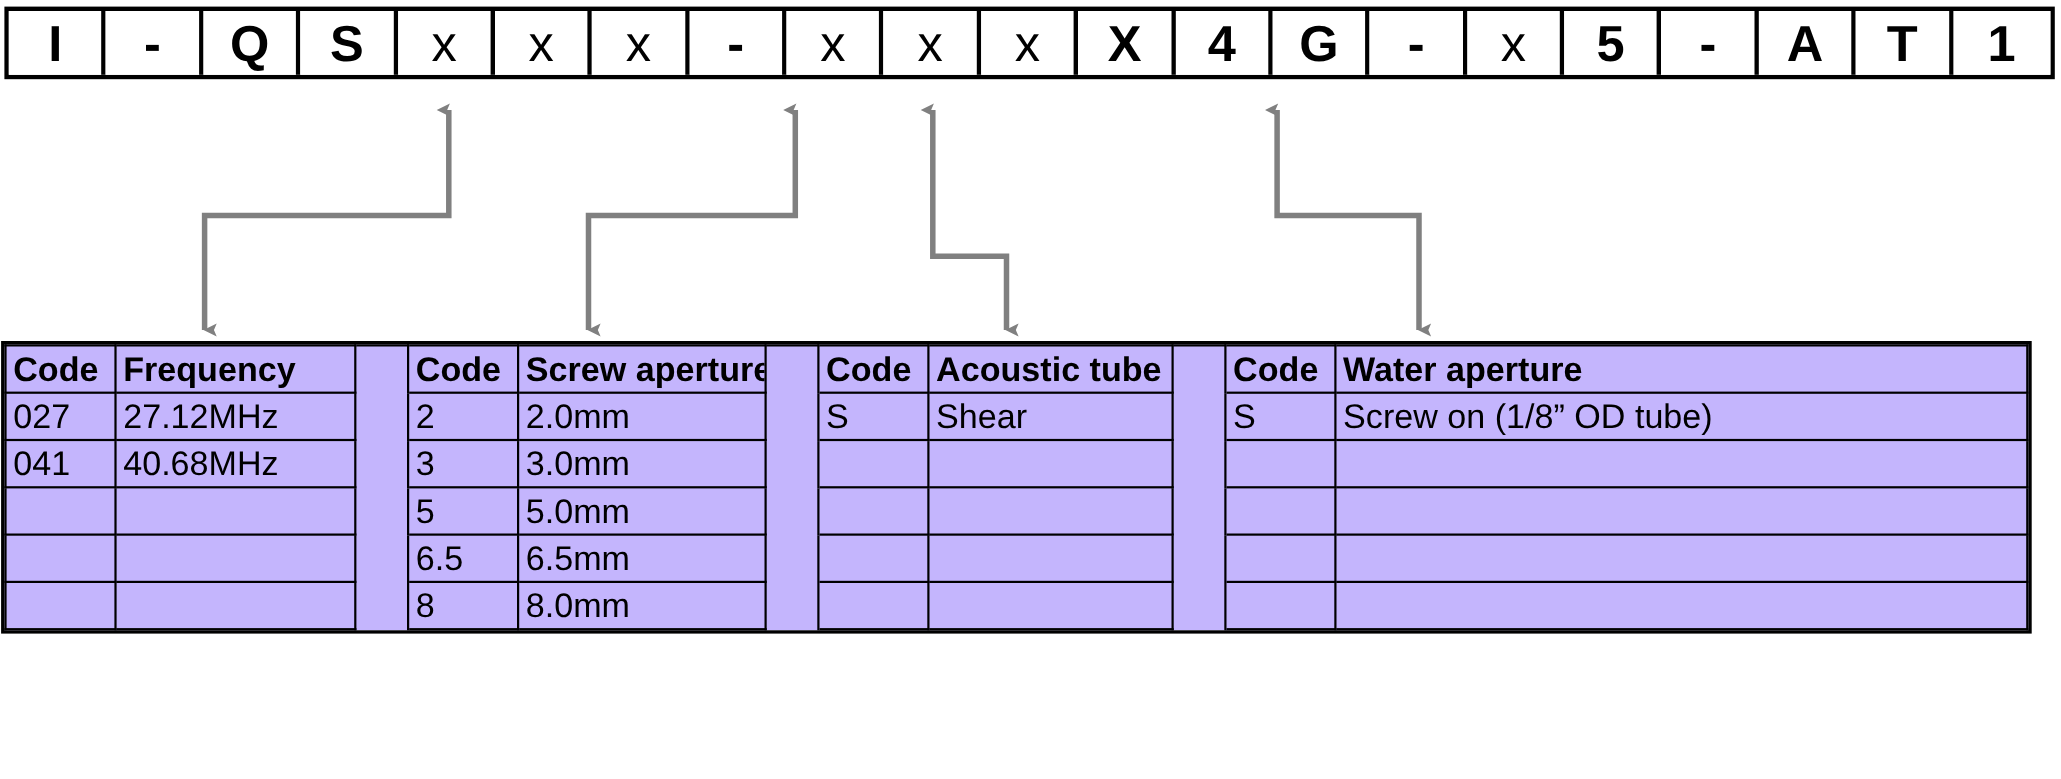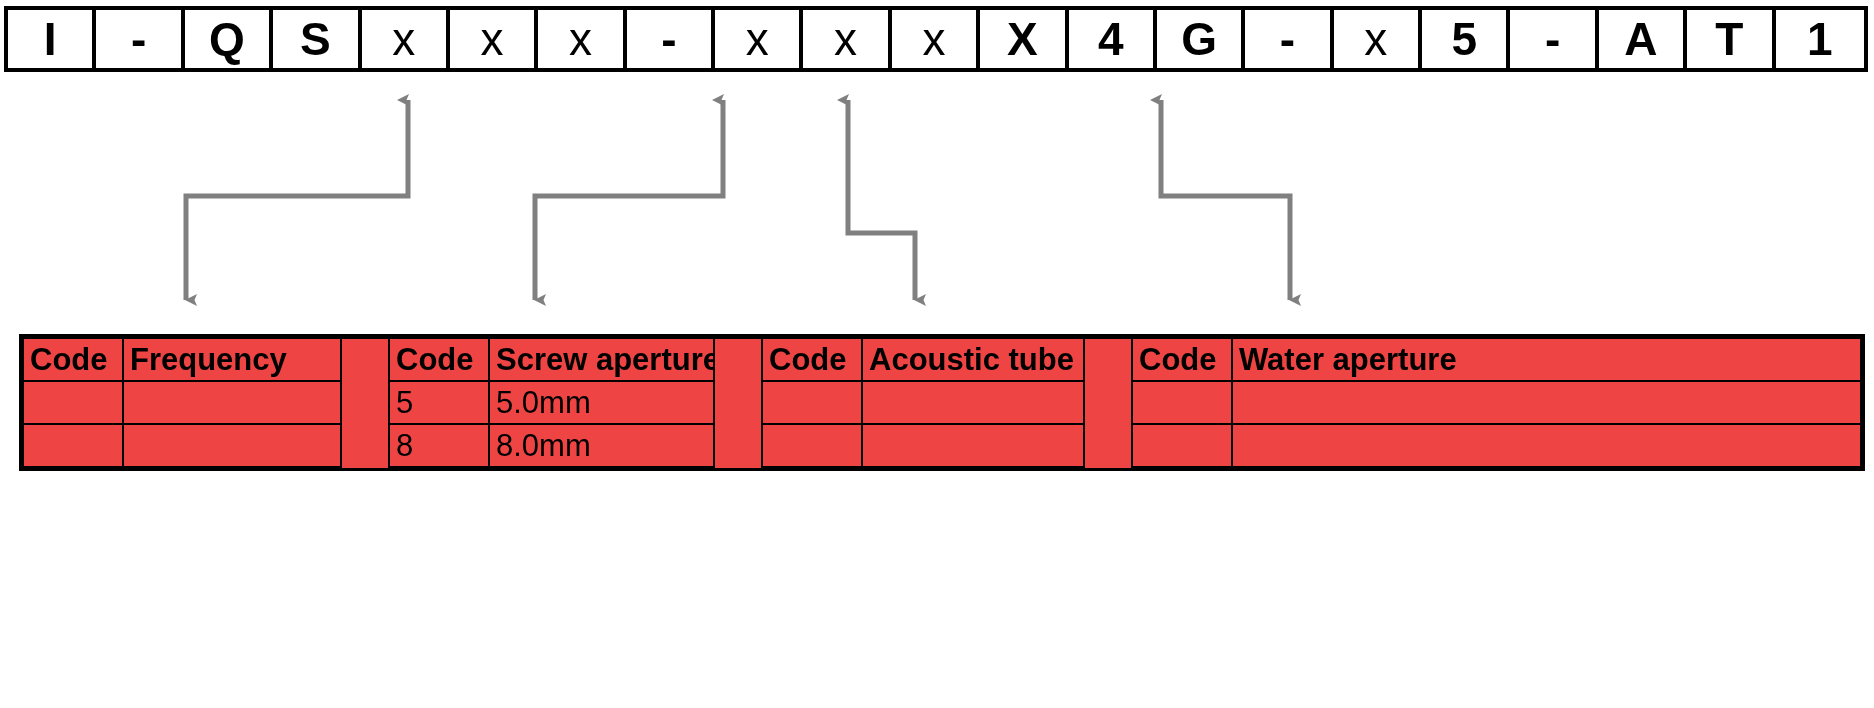--- a/index.html
+++ b/index.html
@@ -49,27 +49,26 @@
     left: 0;
     top: 0;
     width: 1874px;
     height: 708px;
     pointer-events: none;
   }
 
   
   #options-table {
     position: absolute;
-    left: 22px;
+    left: 4px;
     top: 313px;
     width: 1838px;
     border-collapse: collapse;
     table-layout: fixed;
-    background: #ef4444;
-    margin-top: 24px;
+    background: #c4b5fd;
   }
   #options-table td {
     border: 2px solid #000000;
     height: 41px;
     padding: 0 0 0 6px;
     font-size: 31px;
     line-height: 1;
     vertical-align: middle;
     white-space: nowrap;
     overflow: hidden;
@@ -155,36 +154,75 @@
       <td>Code</td>
       <td>Screw aperture</td>
       <td class="spacer"></td>
       <td>Code</td>
       <td>Acoustic tube</td>
       <td class="spacer"></td>
       <td>Code</td>
       <td>Water aperture</td>
     </tr>
       <tr>
+        <td>027</td>
+        <td>27.12MHz</td>
+        <td class="spacer"></td>
+        <td>2</td>
+        <td>2.0mm</td>
+        <td class="spacer"></td>
+        <td>S</td>
+        <td>Shear</td>
+        <td class="spacer"></td>
+        <td>S</td>
+        <td>Screw on (1/8” OD tube)</td>
+      </tr>
+      <tr>
+        <td>041</td>
+        <td>40.68MHz</td>
+        <td class="spacer"></td>
+        <td>3</td>
+        <td>3.0mm</td>
+        <td class="spacer"></td>
+        <td></td>
+        <td></td>
+        <td class="spacer"></td>
+        <td></td>
+        <td></td>
+      </tr>
+      <tr>
         <td></td>
         <td></td>
         <td class="spacer"></td>
         <td>5</td>
         <td>5.0mm</td>
         <td class="spacer"></td>
         <td></td>
         <td></td>
         <td class="spacer"></td>
         <td></td>
         <td></td>
       </tr>
       <tr>
         <td></td>
         <td></td>
         <td class="spacer"></td>
+        <td>6.5</td>
+        <td>6.5mm</td>
+        <td class="spacer"></td>
+        <td></td>
+        <td></td>
+        <td class="spacer"></td>
+        <td></td>
+        <td></td>
+      </tr>
+      <tr>
+        <td></td>
+        <td></td>
+        <td class="spacer"></td>
         <td>8</td>
         <td>8.0mm</td>
         <td class="spacer"></td>
         <td></td>
         <td></td>
         <td class="spacer"></td>
         <td></td>
         <td></td>
       </tr>
     </tbody>

